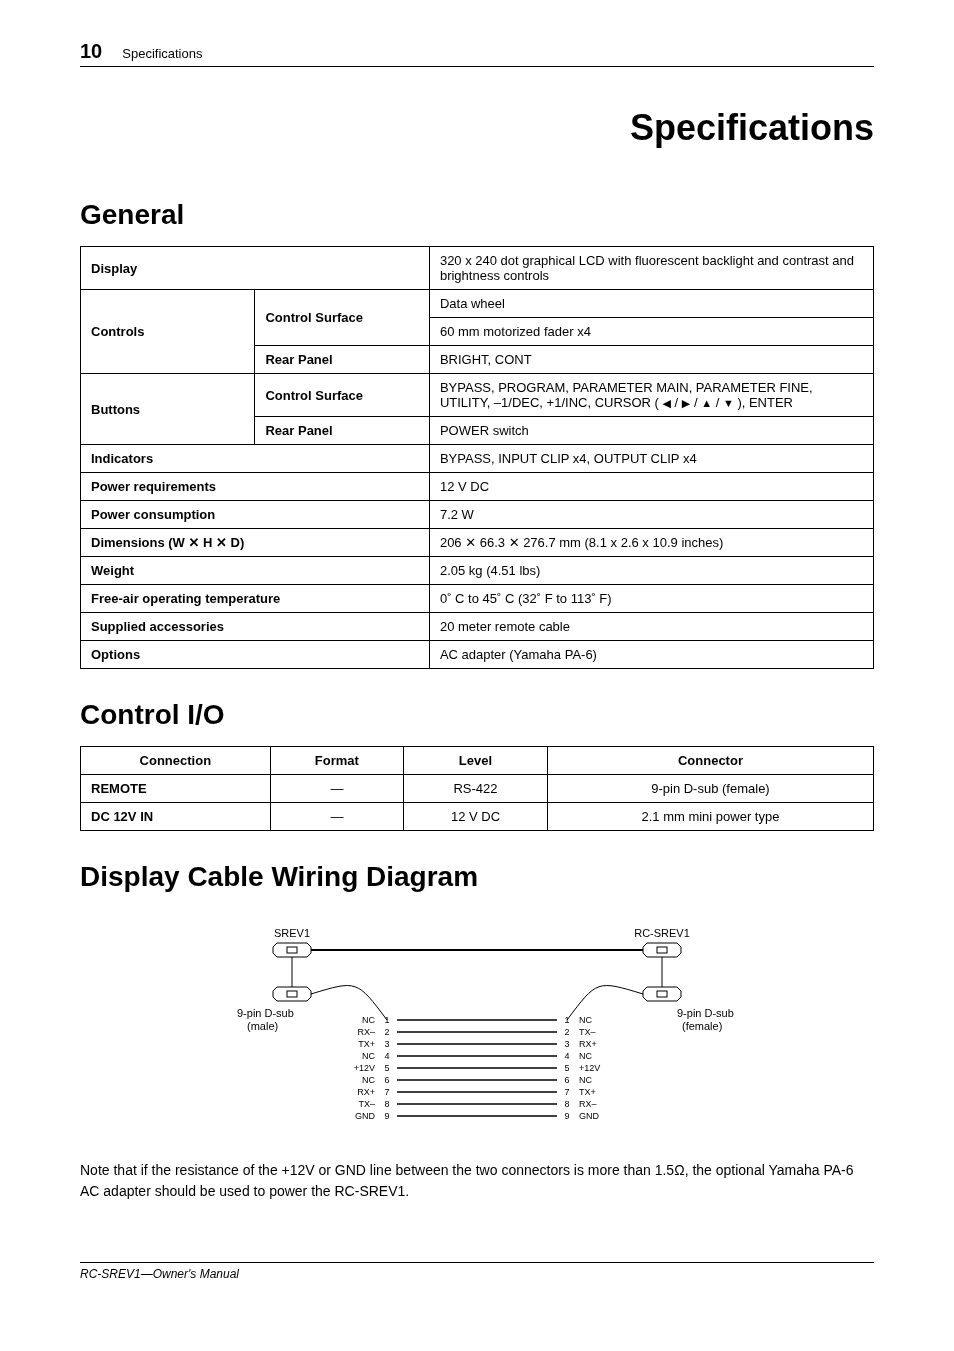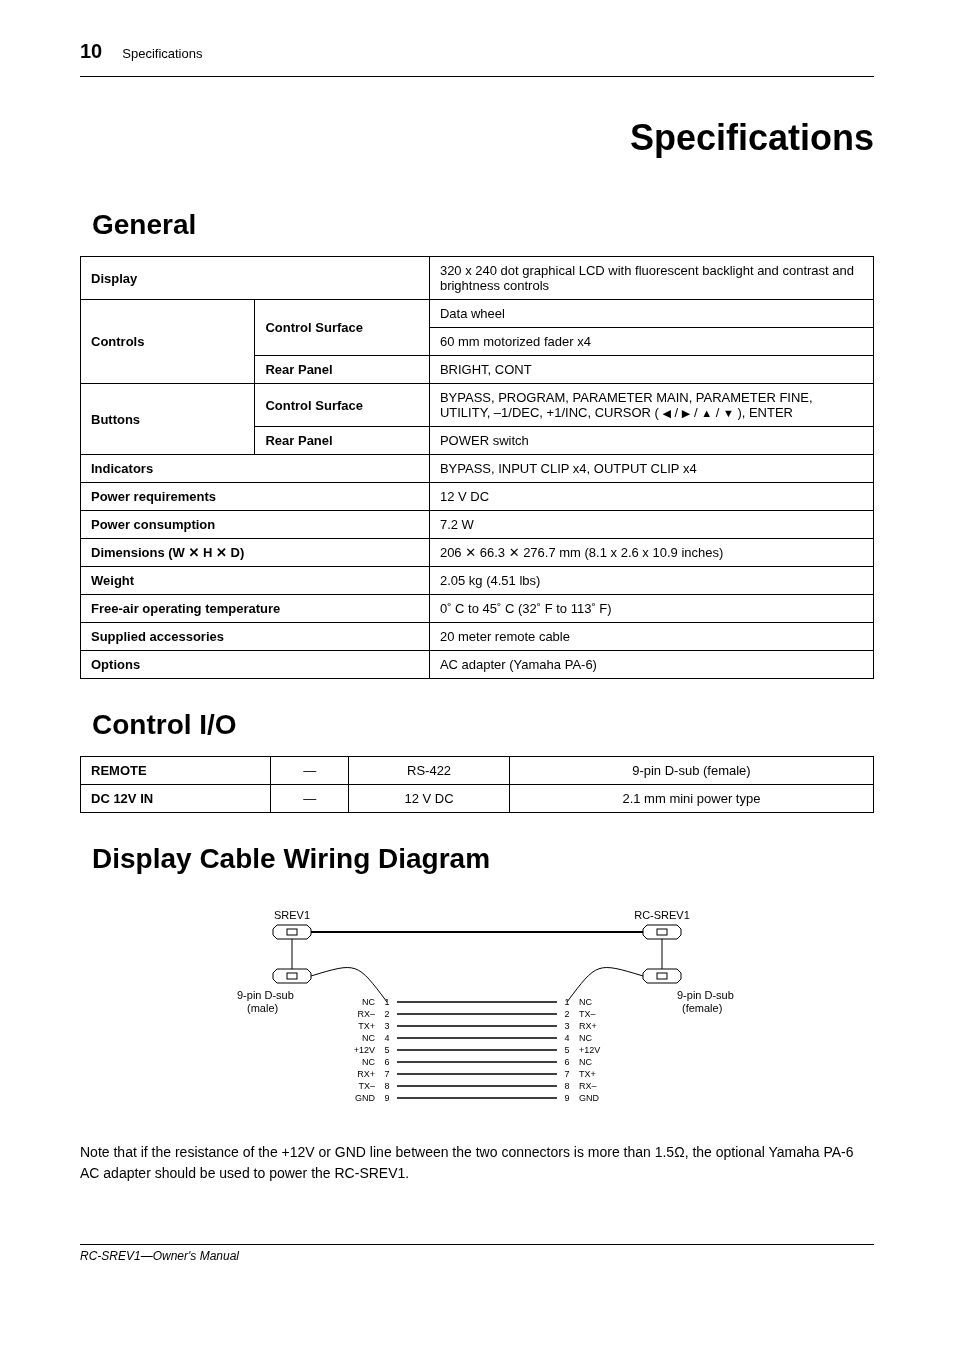--- a/index.html
+++ b/index.html
@@ -9,42 +9,42 @@
     width: 954px;
     margin: 0 auto;
     padding: 40px 80px 40px 80px;
     position: relative;
   }
   .page-header {
     display: flex;
     justify-content: space-between;
     align-items: baseline;
     border-bottom: 1px solid #000;
-    padding-bottom: 13px;
+    padding-bottom: 3px;
     margin-bottom: 40px;
   }
   .page-num {
     font-size: 20px;
     font-weight: bold;
     margin-right: 20px;
   }
   .page-section-name {
     font-size: 13px;
   }
   .header-left { display: flex; align-items: baseline; }
   h1.title {
     font-size: 36px;
     font-weight: bold;
     text-align: right;
     margin: 30px 0 50px 0;
   }
   h2.section-heading {
     font-size: 28px;
     font-weight: bold;
-    margin: 30px 0 15px 12px;
+    margin: 30px 0 15px 0;
   }
   table {
     border-collapse: collapse;
     width: 100%;
     font-size: 13px;
   }
   table td, table th {
     border: 1px solid #000;
     padding: 6px 10px;
     text-align: left;
@@ -164,20 +164,26 @@
         <td class="label" colspan="2">Options</td>
         <td class="val">AC adapter (Yamaha PA-6)</td>
       </tr>
 </tbody>
   </table>
 
 <h2 class="section-heading">Control I/O</h2>
 
 <table class="io-table">
   <tbody>
+      <tr>
+    <th>Connection</th>
+    <th>Format</th>
+    <th>Level</th>
+    <th>Connector</th>
+  </tr>
   <tr>
     <td>REMOTE</td>
     <td>—</td>
     <td>RS-422</td>
     <td>9-pin D-sub (female)</td>
   </tr>
   <tr>
     <td>DC 12V IN</td>
     <td>—</td>
     <td>12 V DC</td>

